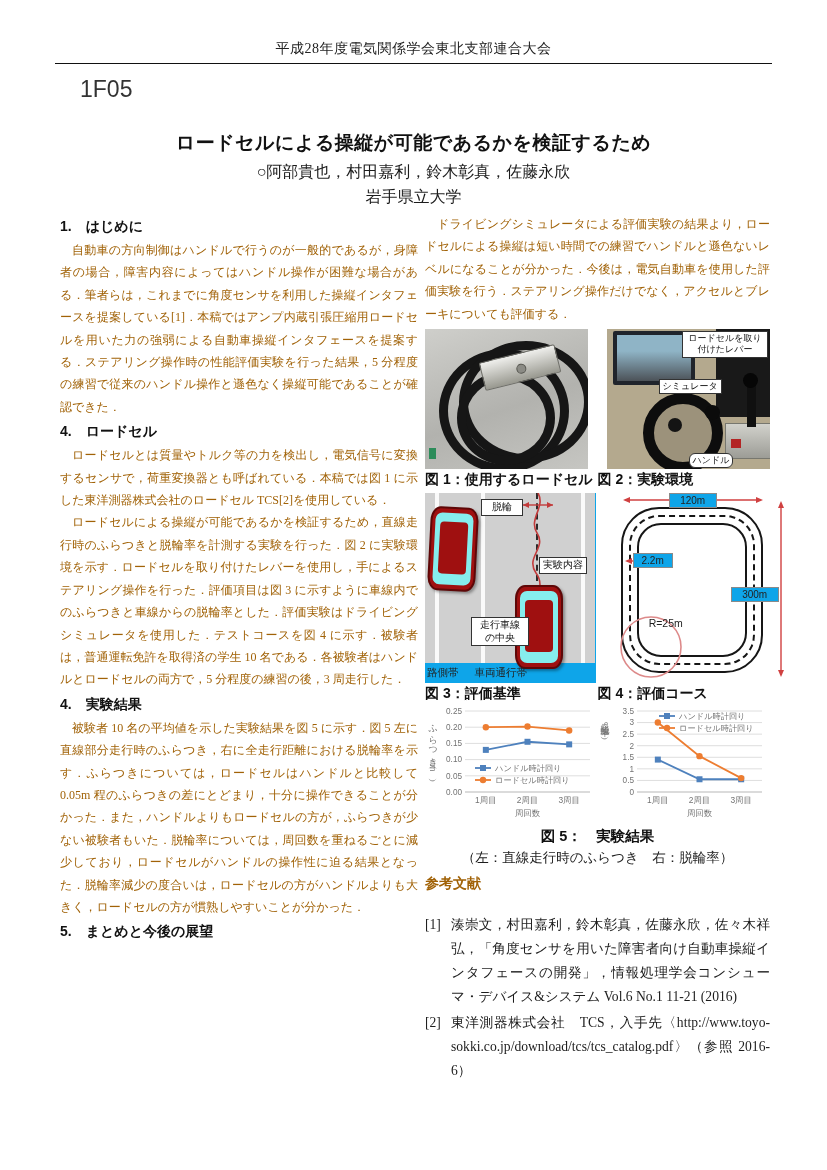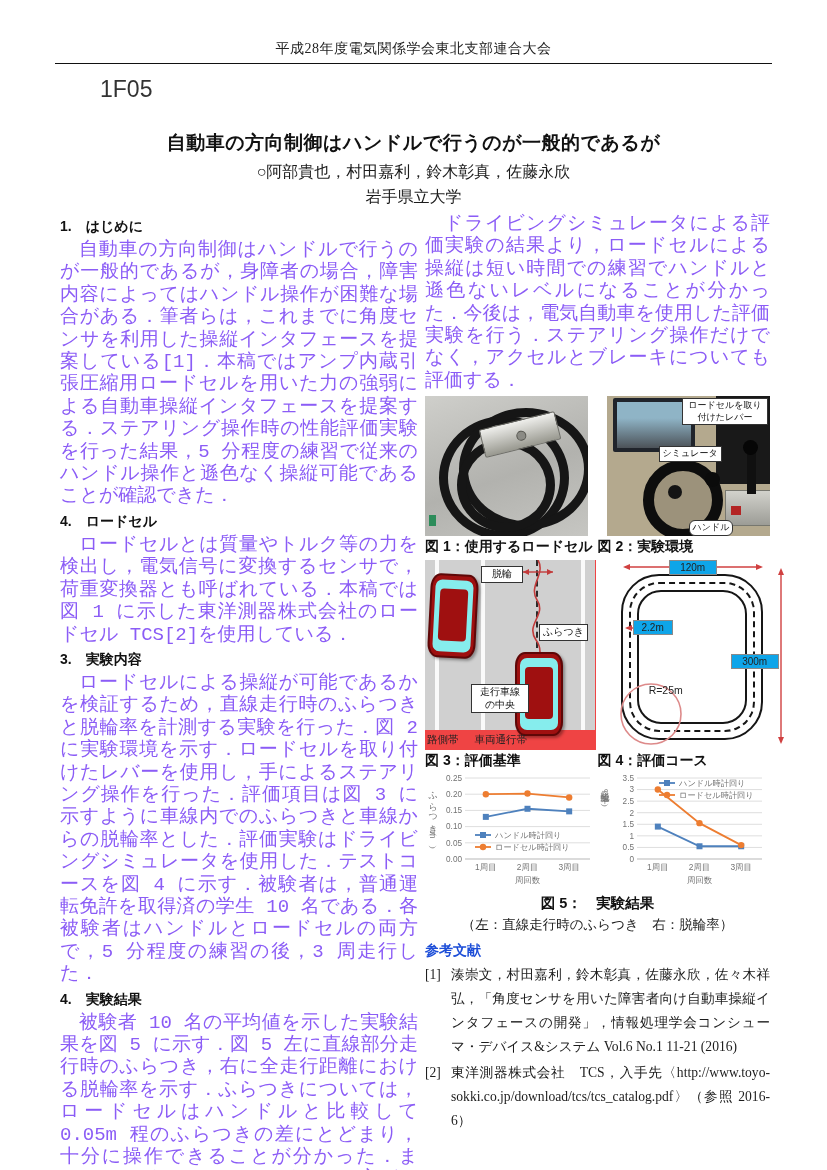--- a/index.html
+++ b/index.html
@@ -2,35 +2,35 @@
 <html><head>
 <meta charset="utf-8">
 <style>
   html,body{margin:0;padding:0;background:#fff;}
   .page{position:relative;width:827px;height:1170px;background:#ffffff;overflow:hidden;
         font-family:"Liberation Serif","DejaVu Serif",serif;color:#1c1c1c;}
   
   .conf-header{position:absolute;top:40px;left:0;width:100%;text-align:center;
                font-size:14px;letter-spacing:.5px;color:#222;}
   .header-rule{position:absolute;top:63px;left:55px;right:55px;border-top:1.6px solid #111;}
-  .paper-id{position:absolute;top:76px;left:100px;font-family:"Liberation Sans","DejaVu Sans",sans-serif;
+  .paper-id{position:absolute;top:76px;left:80px;font-family:"Liberation Sans","DejaVu Sans",sans-serif;
             font-size:23px;color:#333;}
   
   .title-block{position:absolute;top:130px;left:0;width:100%;text-align:center;}
   .ptitle{margin:0;font-family:"Liberation Sans","DejaVu Sans",sans-serif;font-weight:bold;
           font-size:19px;color:#111;letter-spacing:.5px;}
   .authors{margin-top:6px;font-size:16px;}
   .affiliation{margin-top:4px;font-size:16px;}
   
   .col{position:absolute;top:213px;}
   .col-left{left:60px;width:358px;}
   .col-right{left:425px;width:345px;}
   h2.sec{margin:3px 0;font-family:"Liberation Sans","DejaVu Sans",sans-serif;
          font-size:14px;font-weight:bold;color:#111;height:20px;line-height:20px;}
-  p.body{margin:0;font-size:19px;line-height:22.4px;text-align:justify;text-indent:1em;color:#8b5cf6;font-family:Liberation Mono, monospace;}
+  p.body{margin:0;font-size:12px;line-height:22.4px;text-align:justify;text-indent:1em;color:#a16207;}
   
   .figrow{display:flex;gap:19px;margin-top:4px;}
   .caprow{display:flex;margin:2px 0 3px;}
   .caprow .figcap{width:50%;text-align:left;font-family:"Liberation Sans","DejaVu Sans",sans-serif;
                   font-weight:bold;font-size:14px;color:#111;}
   .photo{position:relative;overflow:hidden;}
   
   .photo1{width:171px;height:140px;background:linear-gradient(160deg,#cfcfcb,#b2b2ae 55%,#c6c6c2);}
   .ring{position:absolute;border:9px solid #161616;border-radius:50%;}
   .ring.r1{width:112px;height:106px;left:14px;top:20px;}
@@ -51,21 +51,21 @@
   .wheel-hub{position:absolute;left:14px;top:14px;width:14px;height:14px;background:#141414;border-radius:50%;}
   .shifter{position:absolute;left:98px;top:76px;width:15px;height:15px;background:#0b0b0b;border-radius:50%;}
   .plate{position:absolute;left:118px;top:94px;width:50px;height:34px;
          background:linear-gradient(#d2d2cc,#9c9c96);border:1px solid #77776f;}
   .lever{position:absolute;left:140px;top:52px;width:9px;height:46px;background:#101010;border-radius:4px 4px 0 0;}
   .lever-knob{position:absolute;left:136px;top:44px;width:15px;height:15px;background:#060606;border-radius:50%;}
   .red-block{position:absolute;left:124px;top:110px;width:10px;height:9px;background:#b32424;}
   .co{position:absolute;background:#fff;border:1px solid #333;padding:1px 3px;text-align:center;
       font-family:"Liberation Sans","DejaVu Sans",sans-serif;font-size:9px;line-height:1.25;color:#111;}
   
-  .fig3{width:190px;height:190px;background:#ef4444;position:relative;}
+  .fig3{width:190px;height:190px;background:#0ea5e9;position:relative;}
   .road{position:absolute;left:0;top:0;width:170px;height:170px;background:#d0d0d0;}
   .lane-line{position:absolute;top:0;width:4px;height:170px;background:#fafafa;}
   .dash-line{position:absolute;top:0;left:111px;height:170px;border-left:2px dashed #2a2a2a;}
   .car{position:absolute;width:44px;height:80px;background:#9f1010;border:2px solid #5e0707;
        border-radius:10px/14px;box-shadow:2px 2px 3px rgba(0,0,0,.35);}
   .car-glass{position:absolute;inset:4px 3px;background:#86eded;border-radius:7px;}
   .car-roof{position:absolute;inset:13px 8px 15px;background:#9f1010;border-radius:4px;}
   .zone-labels{position:absolute;top:173px;left:2px;font-size:10.5px;color:#222;display:flex;gap:16px;}
   .figsvg{position:absolute;left:0;top:0;}
   
@@ -81,46 +81,45 @@
   .chartrow{display:flex;margin-top:3px;}
   .chart{position:relative;width:172px;height:118px;}
   .chart:last-child{width:173px;}
   .ylab{position:absolute;left:1px;top:12px;writing-mode:vertical-rl;font-family:"Liberation Sans","DejaVu Sans",sans-serif;
         font-size:9px;color:#737373;letter-spacing:1px;}
   
   .figcap5{text-align:center;font-family:"Liberation Sans","DejaVu Sans",sans-serif;font-weight:bold;
            font-size:14.5px;margin-top:3px;color:#111;}
   .subcap{text-align:center;font-size:13.5px;margin-top:3px;color:#1c1c1c;}
   
-  h2.refhead{margin:8px 0 3px;font-family:"Liberation Sans","DejaVu Sans",sans-serif;font-size:14px;
-             font-weight:bold;color:#1d4ed8;}
+  h2.refhead{margin:8px 0 20px;font-family:"Liberation Sans","DejaVu Sans",sans-serif;font-size:14px;
+             font-weight:bold;color:#a16207;}
   .ref{position:relative;padding-left:26px;font-size:13.6px;line-height:24px;text-align:justify;margin-bottom:2px;}
   .refmark{position:absolute;left:0;top:0;}
 </style>
 </head>
 <body>
 
 <div class="page">
 
   <div class="conf-header">平成28年度電気関係学会東北支部連合大会</div>
   <div class="header-rule"></div>
   <div class="paper-id">1F05</div>
 
   <div class="title-block">
-    <h1 class="ptitle">自動車の方向制御はハンドルで行うのが一般的であるが</h1>
+    <h1 class="ptitle">ロードセルによる操縦が可能であるかを検証するため</h1>
     <div class="authors">○阿部貴也，村田嘉利，鈴木彰真，佐藤永欣</div>
     <div class="affiliation">岩手県立大学</div>
   </div>
 
   <div class="col col-left">
     <h2 class="sec">1.　はじめに</h2>
     <p class="body">自動車の方向制御はハンドルで行うのが一般的であるが，身障者の場合，障害内容によってはハンドル操作が困難な場合がある．筆者らは，これまでに角度センサを利用した操縦インタフェースを提案している[1]．本稿ではアンプ内蔵引張圧縮用ロードセルを用いた力の強弱による自動車操縦インタフェースを提案する．ステアリング操作時の性能評価実験を行った結果，5 分程度の練習で従来のハンドル操作と遜色なく操縦可能であることが確認できた．</p>
     <h2 class="sec">4.　ロードセル</h2>
     <p class="body">ロードセルとは質量やトルク等の力を検出し，電気信号に変換するセンサで，荷重変換器とも呼ばれている．本稿では図 1 に示した東洋測器株式会社のロードセル TCS[2]を使用している．</p>
-    <h2 class="sec">3.　実験内容</h2>
     <p class="body">ロードセルによる操縦が可能であるかを検証するため，直線走行時のふらつきと脱輪率を計測する実験を行った．図 2 に実験環境を示す．ロードセルを取り付けたレバーを使用し，手によるステアリング操作を行った．評価項目は図 3 に示すように車線内でのふらつきと車線からの脱輪率とした．評価実験はドライビングシミュレータを使用した．テストコースを図 4 に示す．被験者は，普通運転免許を取得済の学生 10 名である．各被験者はハンドルとロードセルの両方で，5 分程度の練習の後，3 周走行した．</p>
     <h2 class="sec">4.　実験結果</h2>
     <p class="body">被験者 10 名の平均値を示した実験結果を図 5 に示す．図 5 左に直線部分走行時のふらつき，右に全走行距離における脱輪率を示す．ふらつきについては，ロードセルはハンドルと比較して 0.05m 程のふらつきの差にとどまり，十分に操作できることが分かった．また，ハンドルよりもロードセルの方が，ふらつきが少ない被験者もいた．脱輪率については，周回数を重ねるごとに減少しており，ロードセルがハンドルの操作性に迫る結果となった．脱輪率減少の度合いは，ロードセルの方がハンドルよりも大きく，ロードセルの方が慣熟しやすいことが分かった．</p>
     <h2 class="sec">5.　まとめと今後の展望</h2>
   </div>
 
   <div class="col col-right">
     <p class="body">ドライビングシミュレータによる評価実験の結果より，ロードセルによる操縦は短い時間での練習でハンドルと遜色ないレベルになることが分かった．今後は，電気自動車を使用した評価実験を行う．ステアリング操作だけでなく，アクセルとブレーキについても評価する．</p>
 
     <div class="figrow">
@@ -171,21 +170,21 @@
         </svg>
         <div class="car" style="left:4px;top:14px;transform:rotate(3deg);">
           <div class="car-glass"></div>
           <div class="car-roof"></div>
         </div>
         <div class="car" style="left:90px;top:92px;">
           <div class="car-glass"></div>
           <div class="car-roof"></div>
         </div>
         <div class="co" style="left:56px;top:6px;width:34px;font-size:10px;">脱輪</div>
-        <div class="co" style="left:114px;top:64px;font-size:10px;">ふらつき</div>
+        <div class="co" style="left:114px;top:64px;font-size:10px;">実験内容</div>
         <div class="co" style="left:46px;top:124px;width:50px;font-size:10px;">走行車線の中央</div>
         <div class="zone-labels">
           <span>路側帯</span>
           <span>車両通行帯</span>
         </div>
       </div>
       <div class="fig4">
         <div class="track outer"></div>
         <div class="track dash"></div>
         <div class="track inner"></div>

